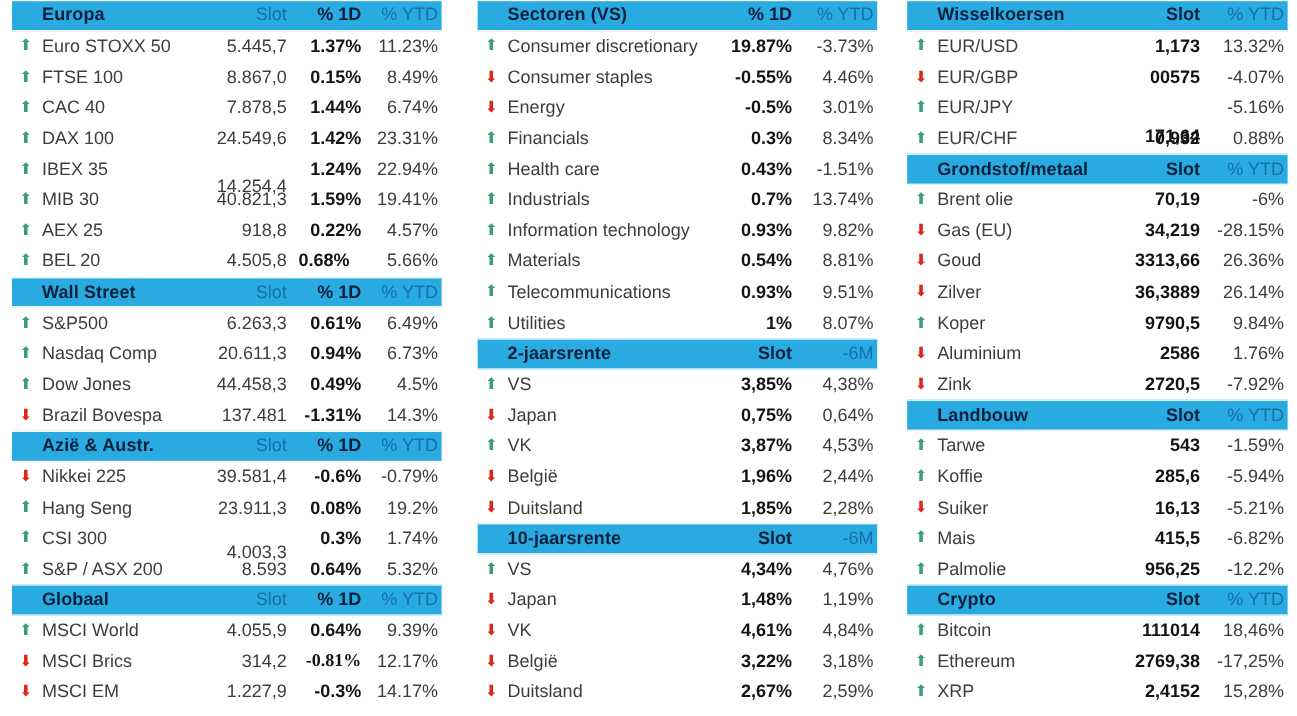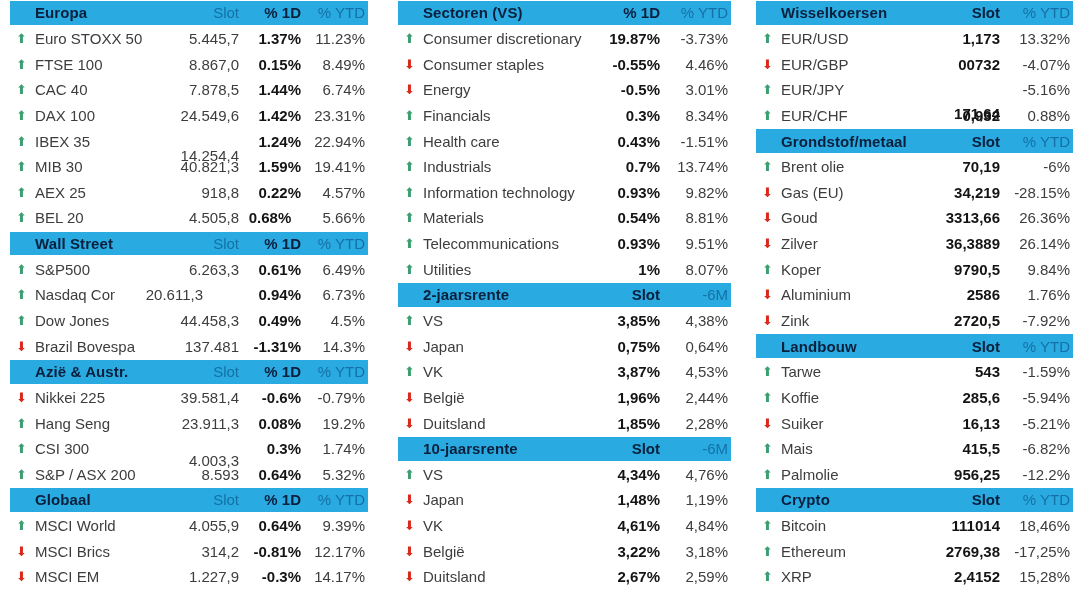--- a/index.html
+++ b/index.html
@@ -110,21 +110,21 @@
         <span class="arrow up">⬆</span>
         <span class="name">S&amp;P500</span>
         <span class="val" style="width: 88px;">6.263,3</span>
         <span class="val emph" style="width: 62px;">0.61%</span>
         <span class="val" style="width: 64px;">6.49%</span>
       </div>
       <div class="row data-row">
         <span class="arrow up">⬆</span>
         <span class="name">Nasdaq Comp</span>
         <span class="val" style="width: 88px;">20.611,3</span>
-        <span class="val emph" style="width: 62px; padding-left: 36px;">0.94%</span>
+        <span class="val emph" style="width: 62px;">0.94%</span>
         <span class="val" style="width: 64px;">6.73%</span>
       </div>
       <div class="row data-row">
         <span class="arrow up">⬆</span>
         <span class="name">Dow Jones</span>
         <span class="val" style="width: 88px;">44.458,3</span>
         <span class="val emph" style="width: 62px;">0.49%</span>
         <span class="val" style="width: 64px;">4.5%</span>
       </div>
       <div class="row data-row">
@@ -178,21 +178,21 @@
         <span class="arrow up">⬆</span>
         <span class="name">MSCI World</span>
         <span class="val" style="width: 88px;">4.055,9</span>
         <span class="val emph" style="width: 62px;">0.64%</span>
         <span class="val" style="width: 64px;">9.39%</span>
       </div>
       <div class="row data-row">
         <span class="arrow down">⬇</span>
         <span class="name">MSCI Brics</span>
         <span class="val" style="width: 88px;">314,2</span>
-        <span class="val emph" style="width: 62px;">-0.81%</span>
+        <span class="val emph" style="width: 62px; font-family: Liberation Serif, serif;">-0.81%</span>
         <span class="val" style="width: 64px;">12.17%</span>
       </div>
       <div class="row data-row">
         <span class="arrow down">⬇</span>
         <span class="name">MSCI EM</span>
         <span class="val" style="width: 88px;">1.227,9</span>
         <span class="val emph" style="width: 62px;">-0.3%</span>
         <span class="val" style="width: 64px;">14.17%</span>
       </div>
     </div>
@@ -341,21 +341,21 @@
       </div>
       <div class="row data-row">
         <span class="arrow up">⬆</span>
         <span class="name">EUR/USD</span>
         <span class="val emph" style="width: 78px;">1,173</span>
         <span class="val" style="width: 70px;">13.32%</span>
       </div>
       <div class="row data-row">
         <span class="arrow down">⬇</span>
         <span class="name">EUR/GBP</span>
-        <span class="val emph" style="width: 78px;">00732</span>
+        <span class="val emph" style="width: 78px;">00575</span>
         <span class="val" style="width: 70px;">-4.07%</span>
       </div>
       <div class="row data-row">
         <span class="arrow up">⬆</span>
         <span class="name">EUR/JPY</span>
         <span class="val emph" style="width: 78px; margin-top: 48px;">171,64</span>
         <span class="val" style="width: 70px;">-5.16%</span>
       </div>
       <div class="row data-row">
         <span class="arrow up">⬆</span>

